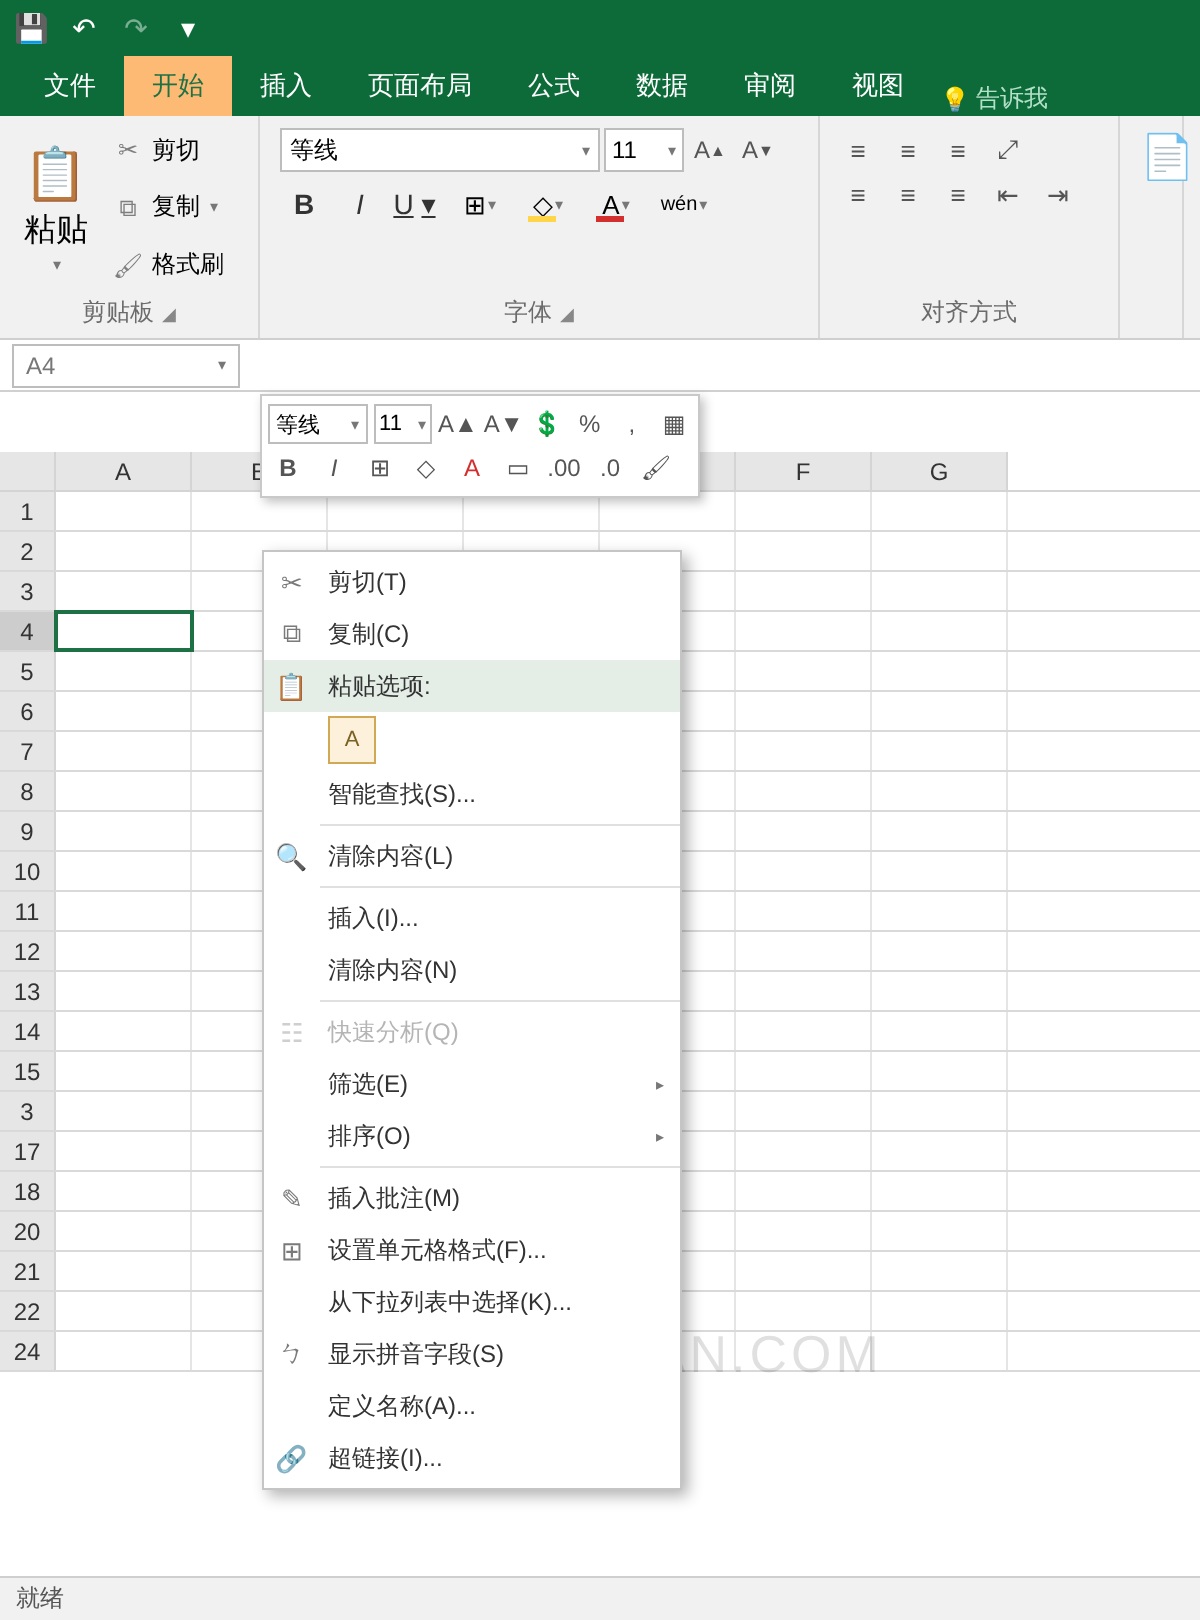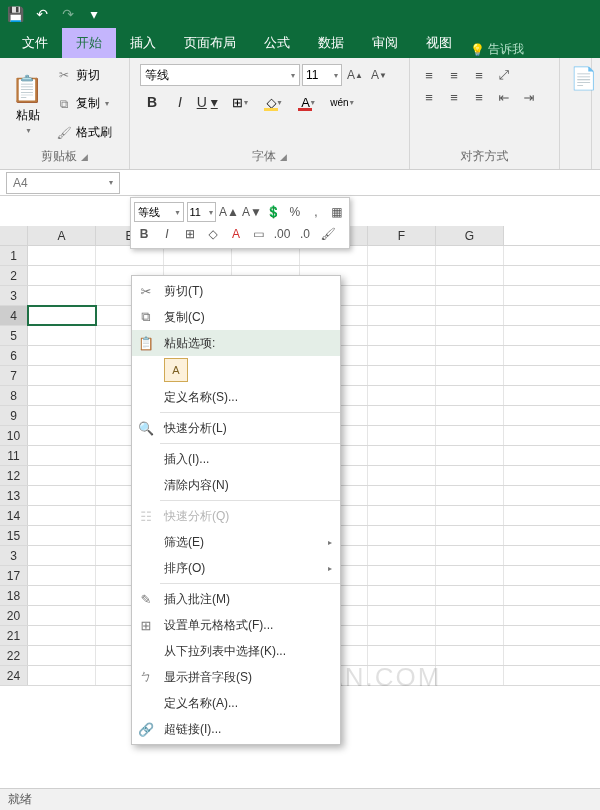--- a/index.html
+++ b/index.html
@@ -5,32 +5,32 @@
 * { box-sizing: border-box; margin: 0; padding: 0; font-family: "Microsoft YaHei", sans-serif; }
 body { width: 600px; height: 810px; background: #fff; overflow: hidden; position: relative; font-size: 12px; }
 
 .titlebar { height: 28px; background: #0d6b3a; display: flex; align-items: center; padding: 0 6px; }
 .titlebar .qat { display: flex; gap: 6px; align-items: center; }
 .titlebar .qat span { color: #fff; font-size: 14px; display: inline-flex; align-items: center; justify-content: center; width: 20px; height: 20px; }
 .titlebar .qat .disabled { opacity: 0.45; }
 
 .tabs { height: 30px; background: #0d6b3a; display: flex; align-items: flex-end; padding-left: 8px; }
 .tab { padding: 6px 14px; color: #fff; font-size: 13px; cursor: pointer; margin-top: 36px; }
-.tab.active { background: #c4b5fd; color: #1e7145; }
+.tab.active { background: #fdba74; color: #1e7145; }
 .tell { display: flex; align-items: center; color: #b3e0c8; font-size: 12px; margin-left: 4px; gap: 3px; }
 
 .ribbon { height: 112px; background: #f1f1f1; border-bottom: 1px solid #cfcfcf; display: flex; }
 .group { border-right: 1px solid #d6d6d6; padding: 4px 6px 2px; display: flex; flex-direction: column; justify-content: space-between; }
 .group-label { text-align: center; font-size: 12px; color: #6b6b6b; padding: 2px 0; display: flex; align-items: center; justify-content: center; gap: 4px; }
 .group-content { flex: 1; display: flex; }
 
 .clipboard { width: 130px; }
 .paste-big { width: 44px; display: flex; flex-direction: column; align-items: center; justify-content: center; gap: 2px; }
 .paste-big .icon { font-size: 26px; color: #d9a85d; }
-.paste-big .lbl { font-size: 12px; }
+.paste-big .lbl { font-size: 16px; }
 .clip-right { display: flex; flex-direction: column; justify-content: space-around; padding-left: 6px; font-size: 12px; gap: 2px; }
 .clip-right div { display: flex; align-items: center; gap: 4px; white-space: nowrap; }
 .clip-right .iic { width: 16px; text-align: center; color: #7e7e7e; }
 
 .font-group { width: 280px; }
 .font-row1 { display: flex; gap: 2px; margin-bottom: 5px; }
 .font-name { width: 160px; height: 22px; border: 1px solid #bdbdbd; background: #fff; display:flex; align-items:center; justify-content:space-between; padding:0 4px; font-size:12px; }
 .font-size { width: 40px; height: 22px; border: 1px solid #bdbdbd; background: #fff; display:flex; align-items:center; justify-content:space-between; padding:0 3px; font-size:12px;}
 .aa { width: 22px; height:22px; display:flex;align-items:center;justify-content:center;color:#555;}
 .font-row2 { display: flex; gap: 6px; align-items:center; }
@@ -489,26 +489,26 @@
     </div>
   <div class="ctxitem highlighted">
       <span class="ctxicon">📋</span>
       <span>粘贴选项:</span>
     </div>
   <div class="subrow">
     <div class="paste-opt-icon">A</div>
   </div>
   <div class="ctxitem">
       <span class="ctxicon"></span>
-      <span>定义名称(S)...</span>
+      <span>智能查找(S)...</span>
     </div>
   <div class="ctxsep"></div>
   <div class="ctxitem">
       <span class="ctxicon">🔍</span>
-      <span>快速分析(L)</span>
+      <span>清除内容(L)</span>
     </div>
   <div class="ctxsep"></div>
   <div class="ctxitem">
       <span class="ctxicon"></span>
       <span>插入(I)...</span>
     </div>
   <div class="ctxitem">
       <span class="ctxicon"></span>
       <span>清除内容(N)</span>
     </div>

